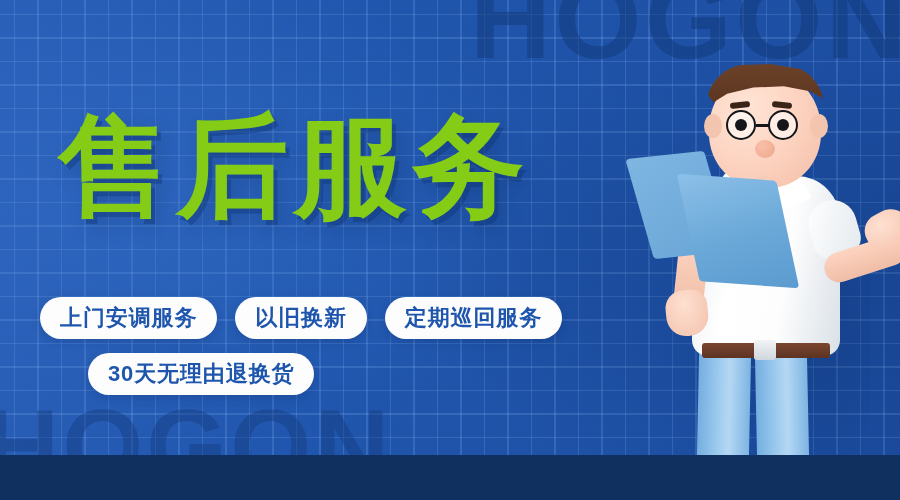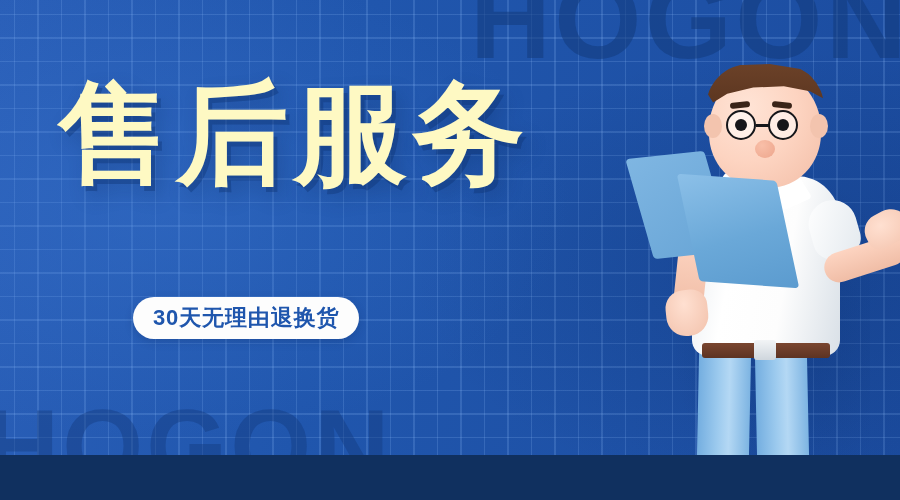--- a/index.html
+++ b/index.html
@@ -56,48 +56,47 @@
     bottom: -34px;
     left: -16px;
     font-size: 104px;
     color: rgba(18,58,124,0.42);
   }
 
   
   .headline {
     position: absolute;
     left: 58px;
-    top: 84px;
+    top: 108px;
     font-size: 112px;
     font-weight: 900;
-    color: #fef9c3;
+    color: #84cc16;
     letter-spacing: 0.055em;
     line-height: 1.06;
     white-space: nowrap;
     text-shadow:
       4px 5px 0 rgba(14,50,112,0.38),
       8px 10px 20px rgba(10,38,90,0.28);
-    font-family: Liberation Mono, monospace;
+    font-family: Liberation Serif, serif;
   }
 
   
   .pill-rows {
     position: absolute;
     left: 40px;
     top: 297px;
     width: 620px;
   }
   .pill-row {
     display: flex;
     gap: 18px;
     margin-bottom: 14px;
   }
   .pill-row.row2 {
     padding-left: 48px;
-    margin-left: 45px;
   }
   .pill {
     display: inline-flex;
     align-items: center;
     justify-content: center;
     height: 42px;
     padding: 0 20px;
     border-radius: 21px;
     background: #fdfdfd;
     color: #1f56ad;
@@ -331,20 +330,25 @@
   <div class="bg-base"></div>
   <div class="bg-grid"></div>
   <div class="bg-vignette"></div>
 
   <div class="watermark top">HOGON</div>
   <div class="watermark bottom">HOGON</div>
 
   <div class="headline">售后服务</div>
 
   <div class="pill-rows">
+    <div class="pill-row row1">
+      <div class="pill">上门安调服务</div>
+      <div class="pill">以旧换新</div>
+      <div class="pill">定期巡回服务</div>
+    </div>
     <div class="pill-row row2">
       <div class="pill">30天无理由退换货</div>
     </div>
   </div>
 
   <div class="character">
     <div class="ch ch-shadow"></div>
 
     <div class="ch leg left"></div>
     <div class="ch leg right"></div>

